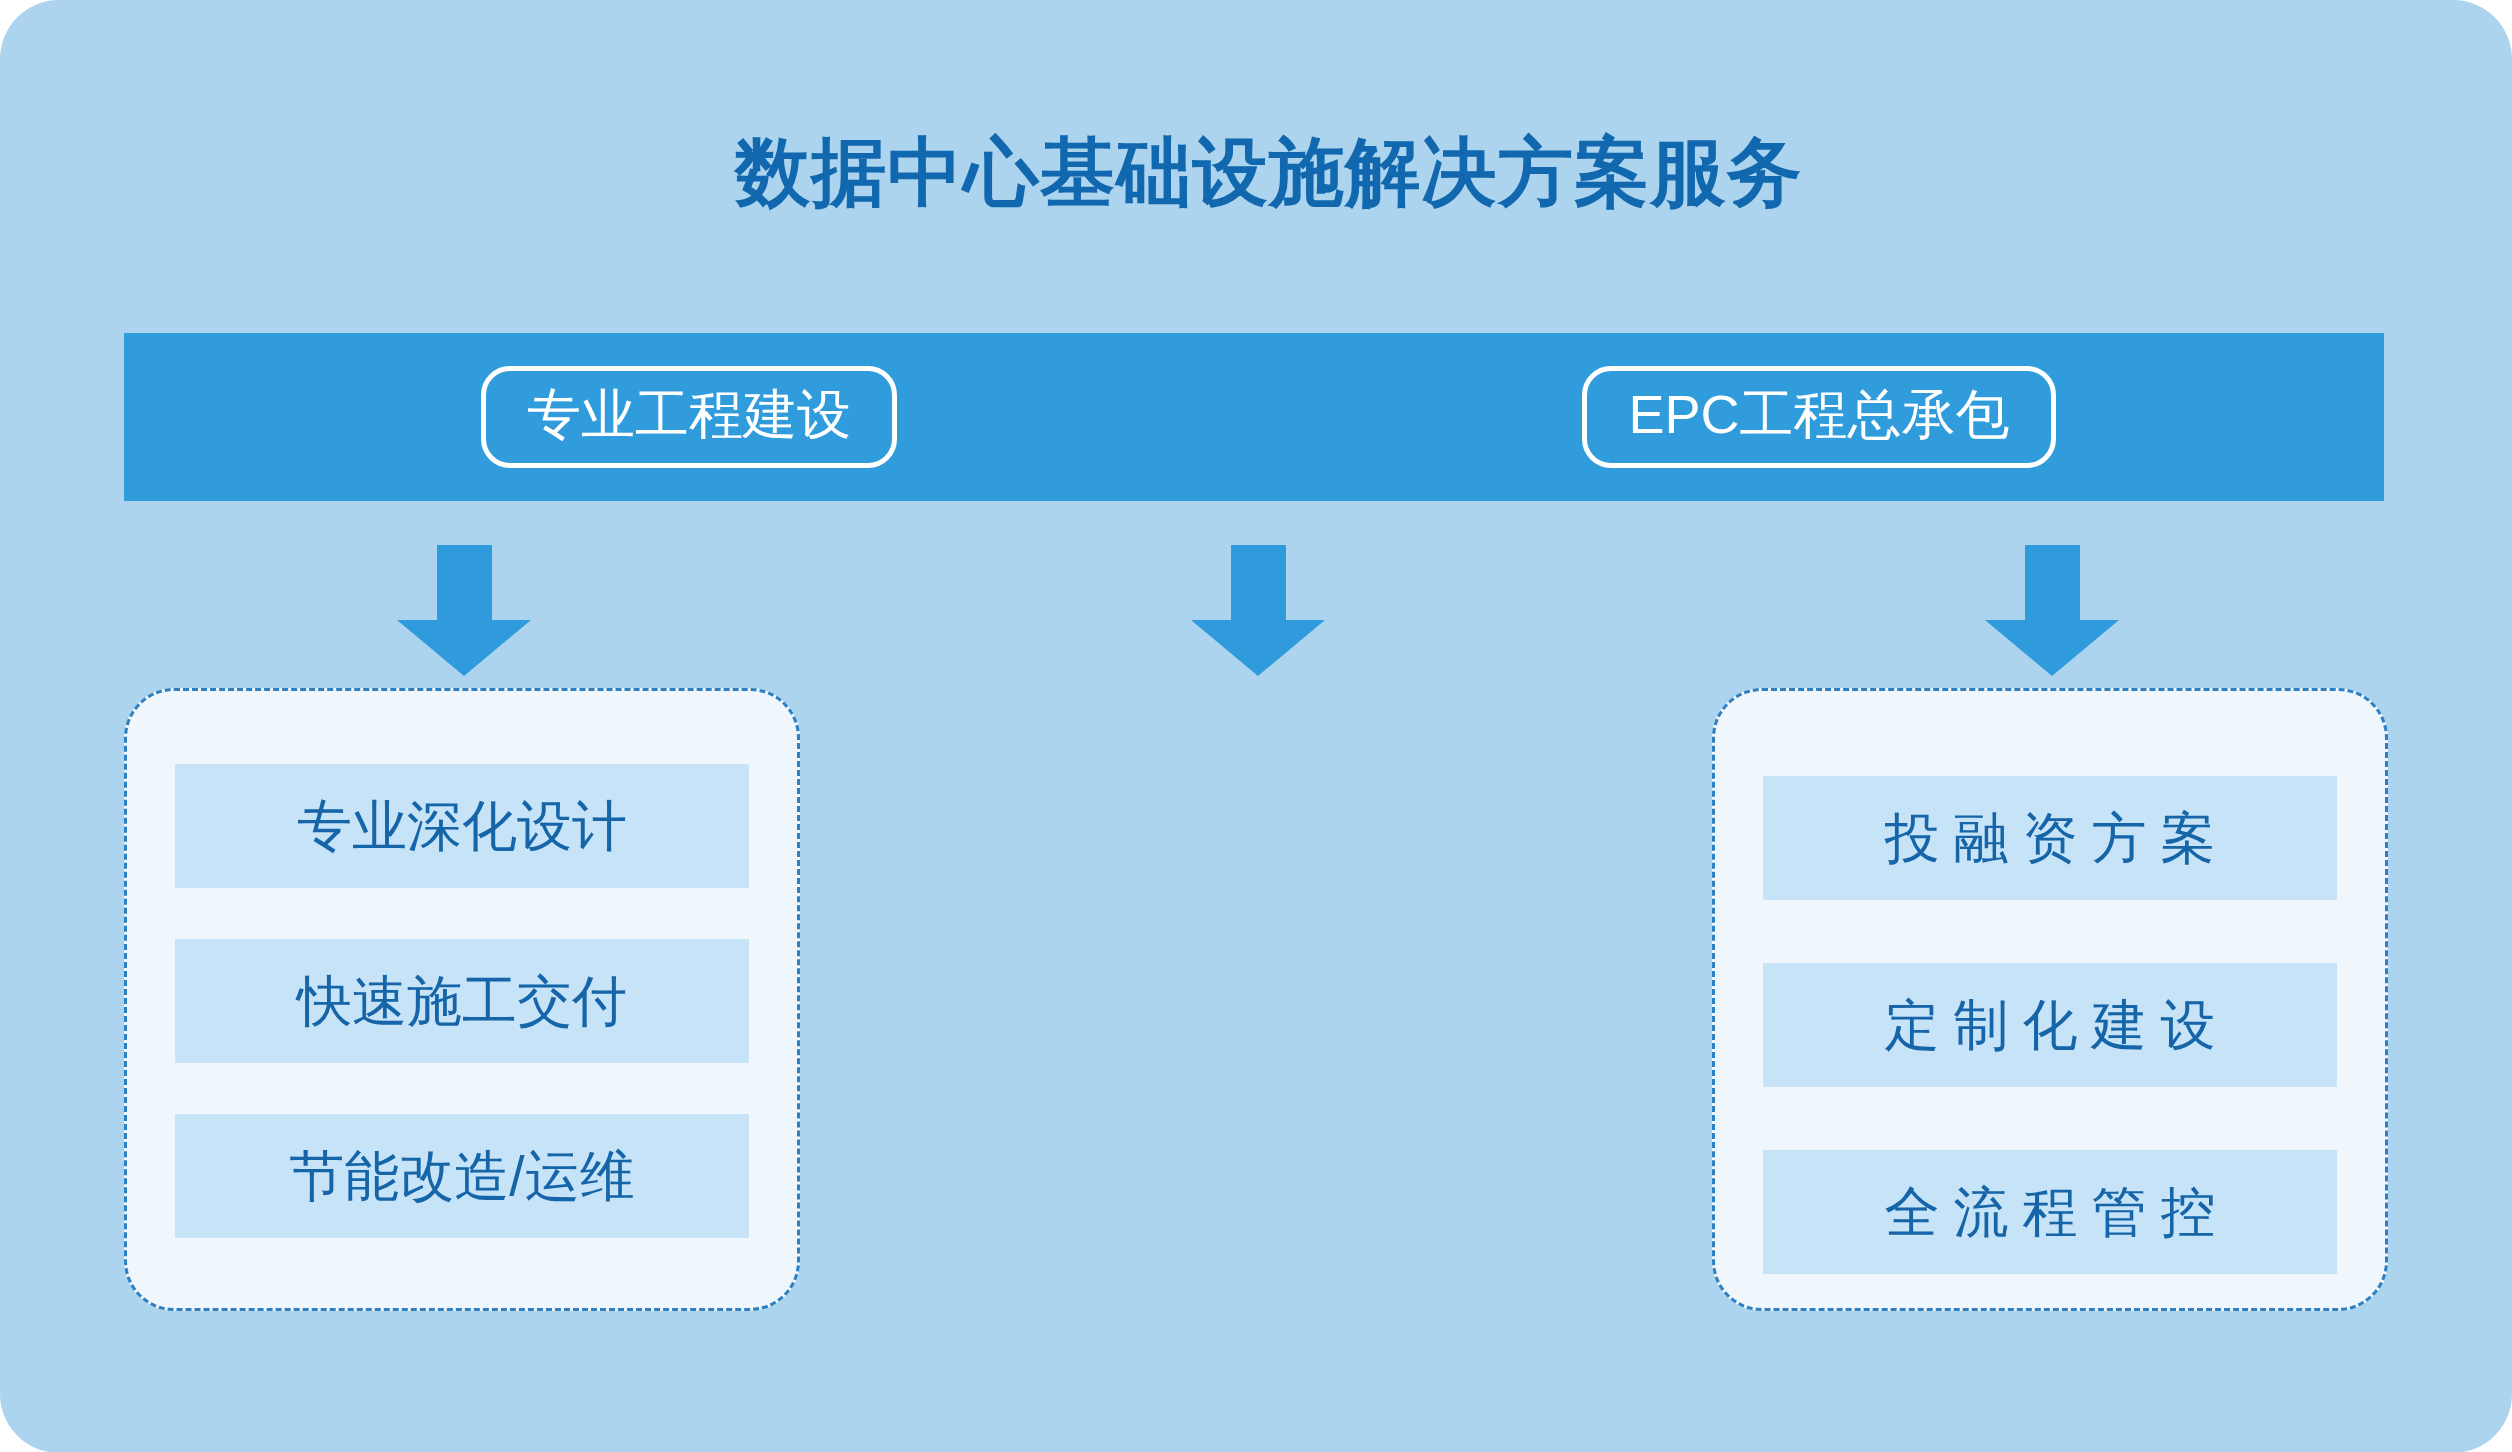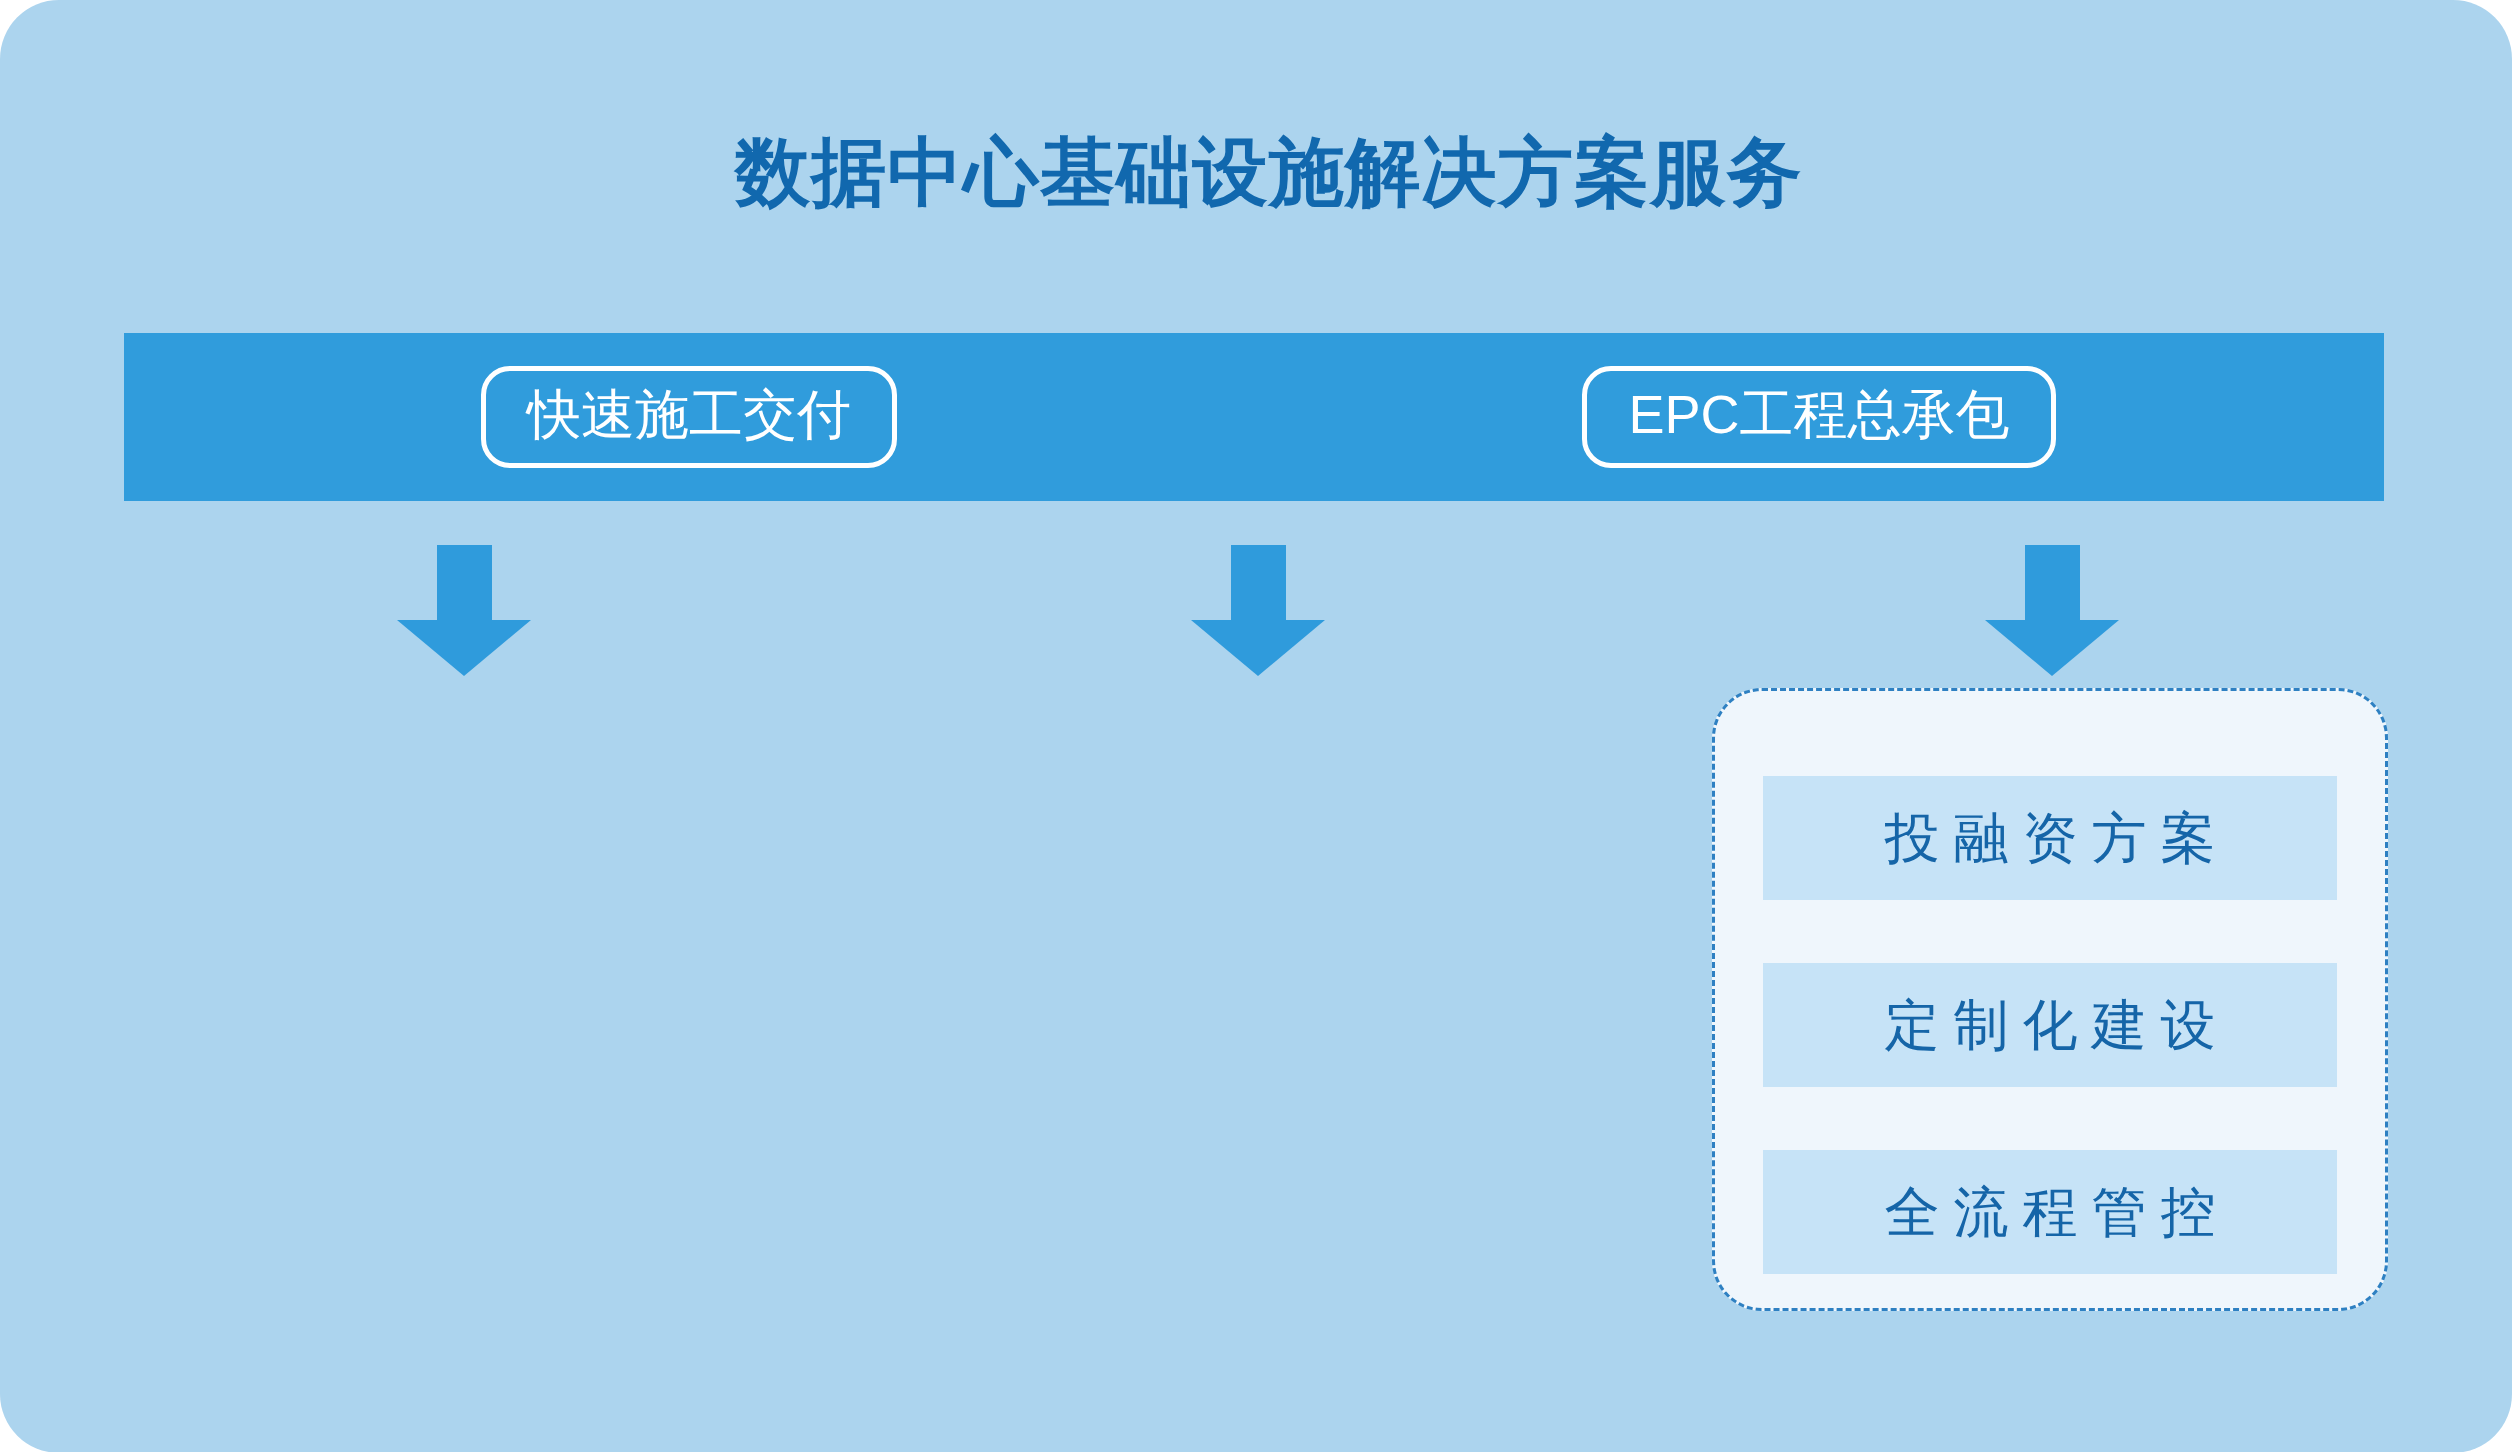--- a/index.html
+++ b/index.html
@@ -147,41 +147,46 @@
 </head>
 <body>
 
 <div class="panel">
 
   <div class="title">数据中心基础设施解决方案服务</div>
 
   <div class="category-bar">
     <div class="pill-row">
       <div class="pill-cell">
-        <div class="pill">快速施工交付</div>
+        <div class="pill">专业工程建设</div>
       </div>
       <div class="pill-cell">
         <div class="pill">EPC工程总承包</div>
       </div>
     </div>
   </div>
 
   <div class="arrow arrow-col1">
     <div class="stem"></div>
     <div class="head"></div>
   </div>
   <div class="arrow arrow-col2">
     <div class="stem"></div>
     <div class="head"></div>
   </div>
   <div class="arrow arrow-col3">
     <div class="stem"></div>
     <div class="head"></div>
   </div>
 
+  <div class="card col1">
+    <div class="card-item">专业深化设计</div>
+    <div class="card-item">快速施工交付</div>
+    <div class="card-item last">节能改造/运维</div>
+  </div>
 
 
   <div class="card col3">
     <div class="card-item spaced">投融资方案</div>
     <div class="card-item spaced">定制化建设</div>
     <div class="card-item spaced last">全流程管控</div>
   </div>
 
 </div>
 

